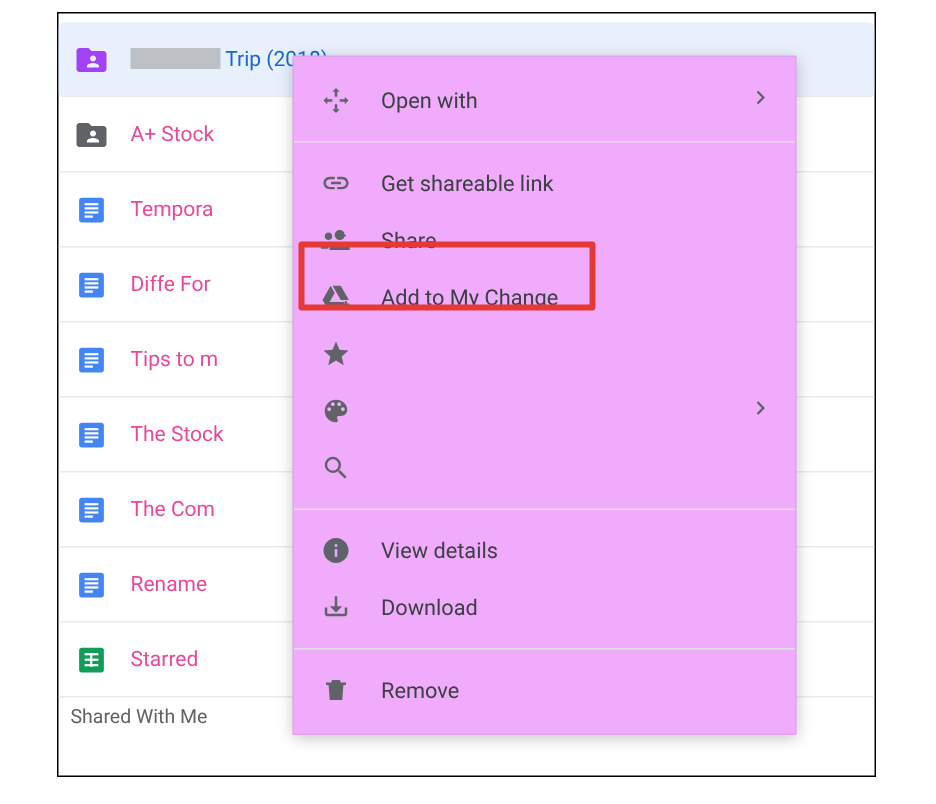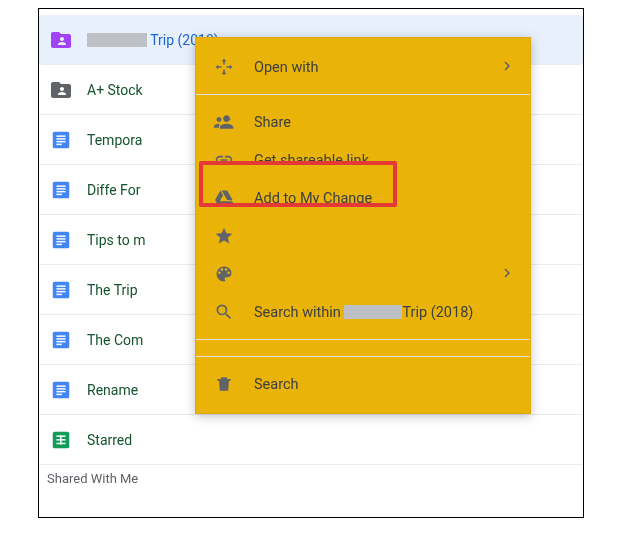--- a/index.html
+++ b/index.html
@@ -2,25 +2,25 @@
 <html><head>
   <meta charset="utf-8">
   <style>
     * { box-sizing: border-box; margin: 0; padding: 0; }
     body { font-family: Roboto, Arial, sans-serif; font-size: 14px; color: #3c4043; background: #fff; width: 624px; height: 536px; position: relative; }
     .frame { position: absolute; left: 38px; top: 8px; width: 546px; height: 510px; border: 1.5px solid #000; background: #fff; overflow: hidden; }
     .file-list { padding-top: 6px; }
     .file-row { display: flex; align-items: center; height: 50px; padding-left: 10px; gap: 14px; border-bottom: 1px solid #e8eaed; }
     .file-row.selected { background: #e8f0fe; border-radius: 4px; }
     .file-row .icon { width: 24px; height: 24px; display: flex; align-items: center; justify-content: center; flex-shrink: 0; }
-    .file-row .label { color: #14532d; font-size: 14px; white-space: nowrap; }
+    .file-row .label { color: #ec4899; font-size: 14px; white-space: nowrap; }
     .shared-label { padding: 6px 8px; font-size: 13px; color: #5f6368; }
     .redacted-inline { display: inline-block; width: 60px; height: 14px; background: #bdc1c6; vertical-align: -2px; }
 
-    .ctx-menu { position: absolute; left: 156px; top: 28px; width: 336px; background: #eab308; box-shadow: 0 2px 10px rgba(0,0,0,0.25); border: 1px solid rgba(0,0,0,0.05); padding: 8px 0; }
+    .ctx-menu { position: absolute; left: 156px; top: 28px; width: 336px; background: #f0abfc; box-shadow: 0 2px 10px rgba(0,0,0,0.25); border: 1px solid rgba(0,0,0,0.05); padding: 8px 0; }
     .menu-section { padding: 2px 0; }
     .menu-sep { height: 1px; background: #e0e0e0; margin: 6px 0; }
     .menu-item { display: flex; align-items: center; height: 38px; padding: 0 16px; cursor: default; color: #3c4043; position: relative; }
     .menu-item .mi-icon { width: 24px; height: 24px; display: flex; align-items: center; justify-content: center; margin-right: 18px; color: #5f6368; }
     .menu-item .mi-label { font-size: 14.5px; }
     .menu-item .chevron { position: absolute; right: 14px; color: #5f6368; }
     .redacted { display: inline-block; height: 14px; background: #bdc1c6; vertical-align: -2px; }
     .redacted-sm { width: 58px; }
     .highlight-box { position: absolute; border: 4px solid #e53935; border-radius: 2px; pointer-events: none; }
   </style>
@@ -93,21 +93,21 @@
     <div class="file-row">
       <span class="icon">
         <svg viewBox="0 0 24 24" width="22" height="22">
             <rect x="3" y="3" width="18" height="18" rx="2" fill="#4285f4"></rect>
             <rect x="7" y="7" width="10" height="1.6" fill="#fff"></rect>
             <rect x="7" y="10" width="10" height="1.6" fill="#fff"></rect>
             <rect x="7" y="13" width="10" height="1.6" fill="#fff"></rect>
             <rect x="7" y="16" width="6" height="1.6" fill="#fff"></rect>
           </svg>
       </span>
-      <span class="label">The Trip</span>
+      <span class="label">The Stock</span>
     </div>
 
     <div class="file-row">
       <span class="icon">
         <svg viewBox="0 0 24 24" width="22" height="22">
             <rect x="3" y="3" width="18" height="18" rx="2" fill="#4285f4"></rect>
             <rect x="7" y="7" width="10" height="1.6" fill="#fff"></rect>
             <rect x="7" y="10" width="10" height="1.6" fill="#fff"></rect>
             <rect x="7" y="13" width="10" height="1.6" fill="#fff"></rect>
             <rect x="7" y="16" width="6" height="1.6" fill="#fff"></rect>
@@ -159,33 +159,33 @@
               <path d="M8.59 16.59L13.17 12 8.59 7.41 10 6l6 6-6 6z"></path>
             </svg>
         </span>
       </div>
     </div>
     <div class="menu-sep"></div>
     <div class="menu-section">
       <div class="menu-item">
         <span class="mi-icon">
           <svg viewBox="0 0 24 24" width="20" height="20" fill="#5f6368">
+              <path d="M3.9 12c0-1.71 1.39-3.1 3.1-3.1h4V7H7c-2.76 0-5 2.24-5 5s2.24 5 5 5h4v-1.9H7c-1.71 0-3.1-1.39-3.1-3.1zM8 13h8v-2H8v2zm9-6h-4v1.9h4c1.71 0 3.1 1.39 3.1 3.1s-1.39 3.1-3.1 3.1h-4V17h4c2.76 0 5-2.24 5-5s-2.24-5-5-5z"></path>
+            </svg>
+        </span>
+        <span class="mi-label">Get shareable link</span>
+      </div>
+      <div class="menu-item">
+        <span class="mi-icon">
+          <svg viewBox="0 0 24 24" width="20" height="20" fill="#5f6368">
               <path d="M15 12c2.21 0 4-1.79 4-4s-1.79-4-4-4-4 1.79-4 4 1.79 4 4 4zm-9 0c1.66 0 3-1.34 3-3S7.66 6 6 6 3 7.34 3 9s1.34 3 3 3zm9 2c-2.67 0-8 1.34-8 4v2h16v-2c0-2.66-5.33-4-8-4zM6 14c-2 0-6 1-6 3v2h6v-2c0-1.1.45-2.1 1.2-2.86C6.8 14.05 6.4 14 6 14z"></path>
               <path d="M20 8h-2V6h-1v2h-2v1h2v2h1V9h2z" fill="#5f6368"></path>
             </svg>
         </span>
         <span class="mi-label">Share</span>
-      </div>
-      <div class="menu-item">
-        <span class="mi-icon">
-          <svg viewBox="0 0 24 24" width="20" height="20" fill="#5f6368">
-              <path d="M3.9 12c0-1.71 1.39-3.1 3.1-3.1h4V7H7c-2.76 0-5 2.24-5 5s2.24 5 5 5h4v-1.9H7c-1.71 0-3.1-1.39-3.1-3.1zM8 13h8v-2H8v2zm9-6h-4v1.9h4c1.71 0 3.1 1.39 3.1 3.1s-1.39 3.1-3.1 3.1h-4V17h4c2.76 0 5-2.24 5-5s-2.24-5-5-5z"></path>
-            </svg>
-        </span>
-        <span class="mi-label">Get shareable link</span>
       </div>
       <div class="menu-item">
         <span class="mi-icon">
           <svg viewBox="0 0 24 24" width="20" height="20" fill="#5f6368">
               <path d="M7.7 3L1.2 14.3 4.5 20l6.5-11.3L7.7 3zm1.6 0l6.5 11.3h6.5L15.8 3H9.3zm-3.1 13L3 21h13l3.2-5H6.2z"></path>
               <text x="17" y="22" font-size="11" font-weight="bold" fill="#5f6368">+</text>
             </svg>
         </span>
         <span class="mi-label">Add to My Change</span>
       </div>
@@ -207,36 +207,48 @@
               <path d="M8.59 16.59L13.17 12 8.59 7.41 10 6l6 6-6 6z"></path>
             </svg>
         </span>
       </div>
       <div class="menu-item">
         <span class="mi-icon">
           <svg viewBox="0 0 24 24" width="20" height="20" fill="#5f6368">
               <path d="M15.5 14h-.79l-.28-.27A6.471 6.471 0 0016 9.5 6.5 6.5 0 109.5 16c1.61 0 3.09-.59 4.23-1.57l.27.28v.79l5 4.99L20.49 19l-4.99-5zm-6 0C7.01 14 5 11.99 5 9.5S7.01 5 9.5 5 14 7.01 14 9.5 11.99 14 9.5 14z"></path>
             </svg>
         </span>
-        <span class="mi-label">
-          <span>Search within</span>
-          <span class="redacted redacted-sm"></span><span>Trip (2018)</span>
-        </span>
       </div>
     </div>
     <div class="menu-sep"></div>
     <div class="menu-section">
+      <div class="menu-item">
+        <span class="mi-icon">
+          <svg viewBox="0 0 24 24" width="20" height="20" fill="#5f6368">
+              <path d="M12 2C6.48 2 2 6.48 2 12s4.48 10 10 10 10-4.48 10-10S17.52 2 12 2zm1 15h-2v-6h2v6zm0-8h-2V7h2v2z"></path>
+            </svg>
+        </span>
+        <span class="mi-label">View details</span>
+      </div>
+      <div class="menu-item">
+        <span class="mi-icon">
+          <svg viewBox="0 0 24 24" width="20" height="20" fill="#5f6368">
+              <path d="M19 12v5H5v-5H3v5c0 1.1.9 2 2 2h14c1.1 0 2-.9 2-2v-5h-2zm-6-9h-2v8H7l5 5 5-5h-4V3z"></path>
+            </svg>
+        </span>
+        <span class="mi-label">Download</span>
+      </div>
     </div>
     <div class="menu-sep"></div>
     <div class="menu-section">
       <div class="menu-item">
         <span class="mi-icon">
           <svg viewBox="0 0 24 24" width="20" height="20" fill="#5f6368">
               <path d="M6 7h12l-1 13H7L6 7zm3-3h6l1 2h4v2H4V6h4l1-2z"></path>
             </svg>
         </span>
-        <span class="mi-label">Search</span>
+        <span class="mi-label">Remove</span>
       </div>
     </div>
   </div>
 
   <div class="highlight-box" id="hl" style="left: 160px; top: 152px; width: 198px; height: 46px;"></div>
 </div>
 
 </body></html>

